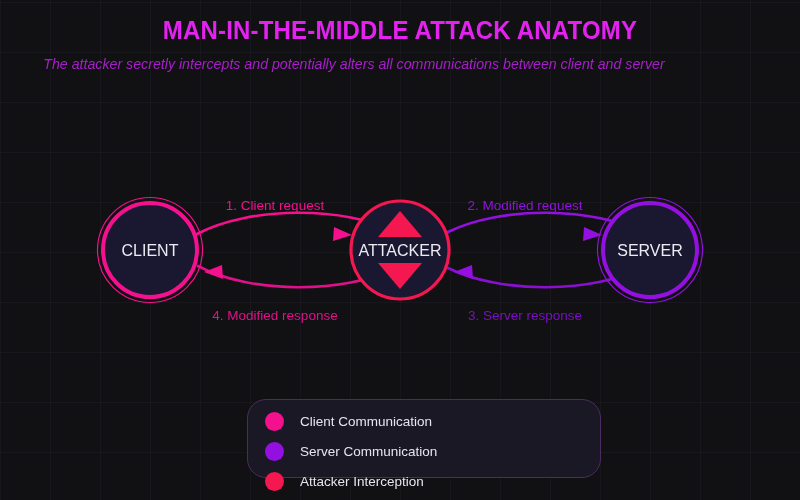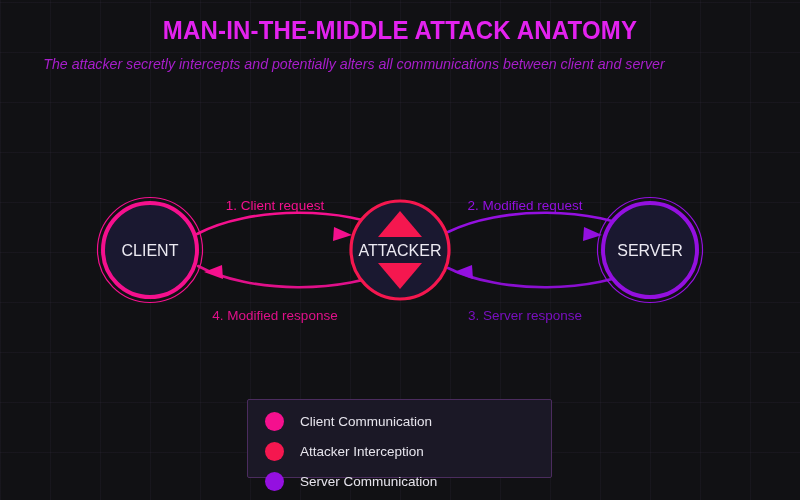--- a/index.html
+++ b/index.html
@@ -67,25 +67,25 @@
     font-size: 13.5px;
     text-anchor: middle;
     dominant-baseline: central;
   }
 
   
   #legend {
     position: absolute;
     left: 247px;
     top: 399px;
-    width: 305px;
+    width: 354px;
     height: 79px;
     background: #1b1826;
     border: 1px solid #4b2c5e;
-    border-radius: 2px;
+    border-radius: 19px;
     box-sizing: border-box;
   }
   .legend-row {
     position: absolute;
     left: 17px;
     display: flex;
     align-items: center;
     height: 20px;
   }
   .legend-row:nth-of-type(1) { top: 11px; }
@@ -159,22 +159,22 @@
     <text class="edge-label" x="525" y="315" fill="#7a0fc0">3. Server response</text>
     <text class="edge-label" x="275" y="315" fill="#e0108a">4. Modified response</text>
   </svg>
 
   <div id="legend">
     <div class="legend-row">
       <span class="legend-dot" style="background:#f5108e"></span>
       <span class="legend-text">Client Communication</span>
     </div>
     <div class="legend-row">
+      <span class="legend-dot" style="background:#9410e0"></span>
+      <span class="legend-text">Server Communication</span>
+    </div>
+    <div class="legend-row">
       <span class="legend-dot" style="background:#f5174f"></span>
       <span class="legend-text">Attacker Interception</span>
-    </div>
-    <div class="legend-row">
-      <span class="legend-dot" style="background:#9410e0"></span>
-      <span class="legend-text">Server Communication</span>
     </div>
   </div>
 
 </div>
 
 </body></html>

